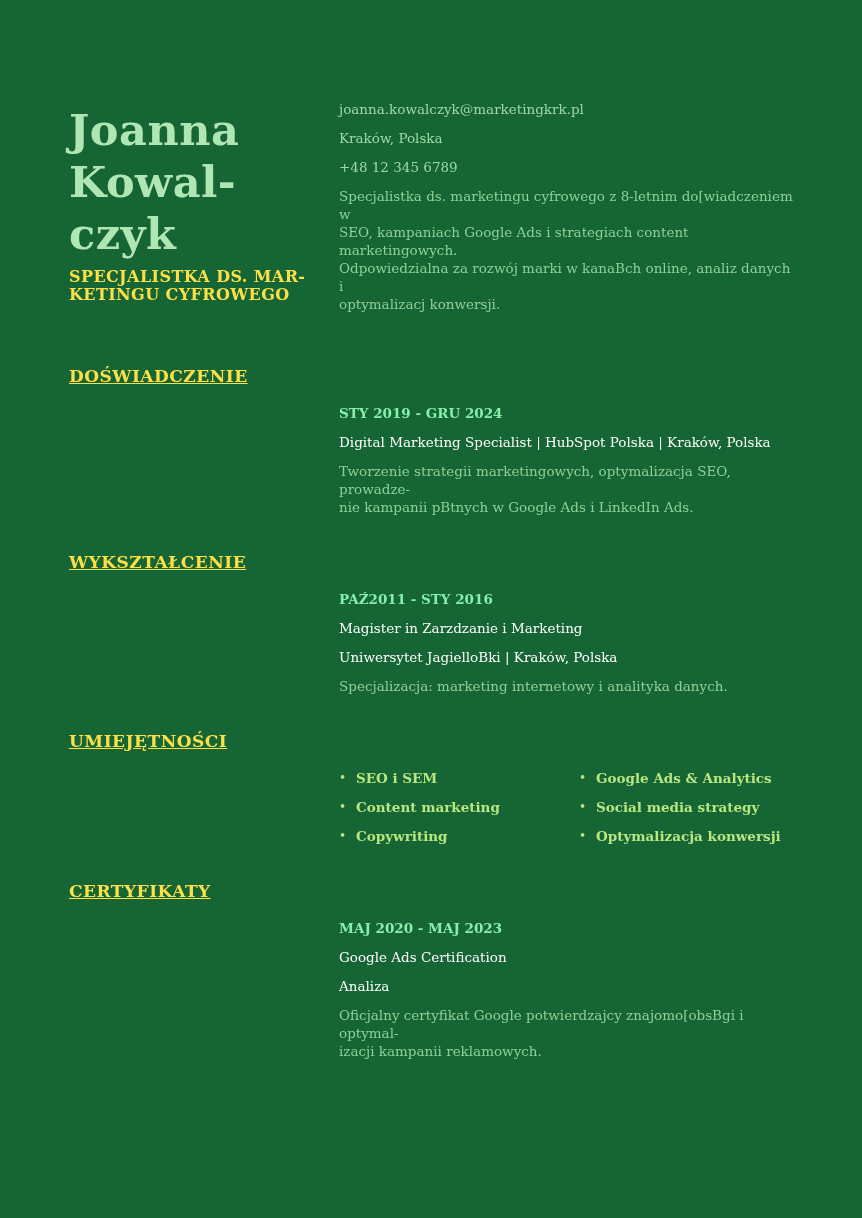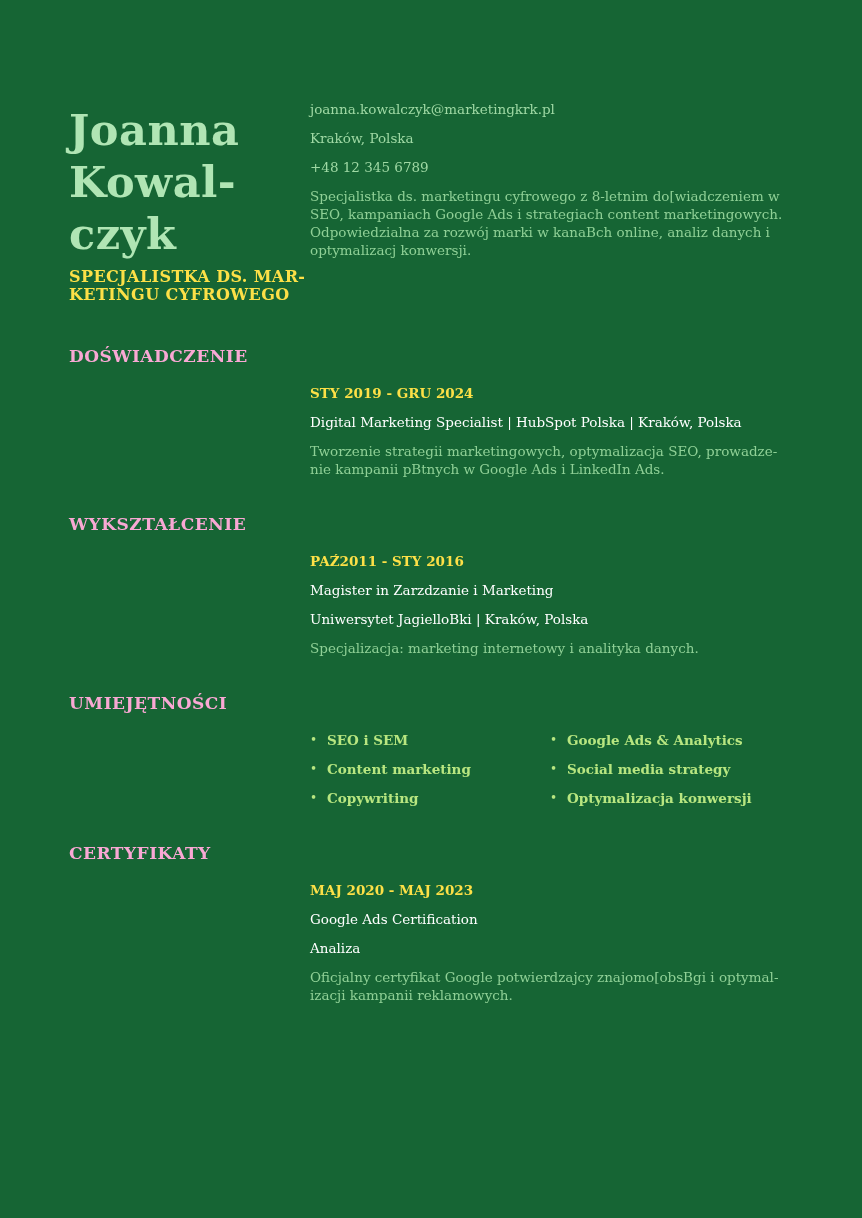--- a/index.html
+++ b/index.html
@@ -9,21 +9,21 @@
     font-family: "DejaVu Serif", serif;
   }
   .page {
     position: relative;
     width: 862px; height: 1218px;
     box-sizing: border-box;
     padding: 100px 69px 0 69px;
     background: #166534;
     overflow: hidden;
   }
-  .row { display: grid; grid-template-columns: 241px 1fr; }
+  .row { display: grid; grid-template-columns: 241px 1fr; gap: 29px; }
 
   
   h1.name {
     margin: 4px 0 8px 0;
     font-size: 43px;
     line-height: 52px;
     font-weight: bold;
     color: #b0e5b4;
     white-space: pre-line;
     letter-spacing: 0.5px;
@@ -35,30 +35,31 @@
     letter-spacing: 0.4px;
     color: #fde047;
     white-space: pre-line;
   }
   h2.section-title {
     margin: 0;
     font-size: 17px;
     line-height: 18px;
     font-weight: bold;
     letter-spacing: 0.5px;
-    color: #f9a8d4;
+    color: #fde047;
+    text-decoration: underline;
   }
 
   
   p { margin: 0 0 11px 0; font-size: 13.5px; line-height: 18px; }
   .contact-line { color: #9fd9a4; }
   .desc { color: #8fd096; white-space: pre-line; }
   .summary { margin-top: 8px; }
   .line { color: #ffffff; }
-  .date { color: #fde047; font-weight: bold; }
+  .date { color: #86efac; font-weight: bold; }
 
   .section { margin-top: 26px; }
   .section.first { margin-top: 43px; }
   .section .content { padding-top: 37px; }
 
   .skills-grid { display: grid; grid-template-columns: 240px 1fr; }
   .skill {
     display: flex;
     align-items: flex-start;
     margin-bottom: 11px;

